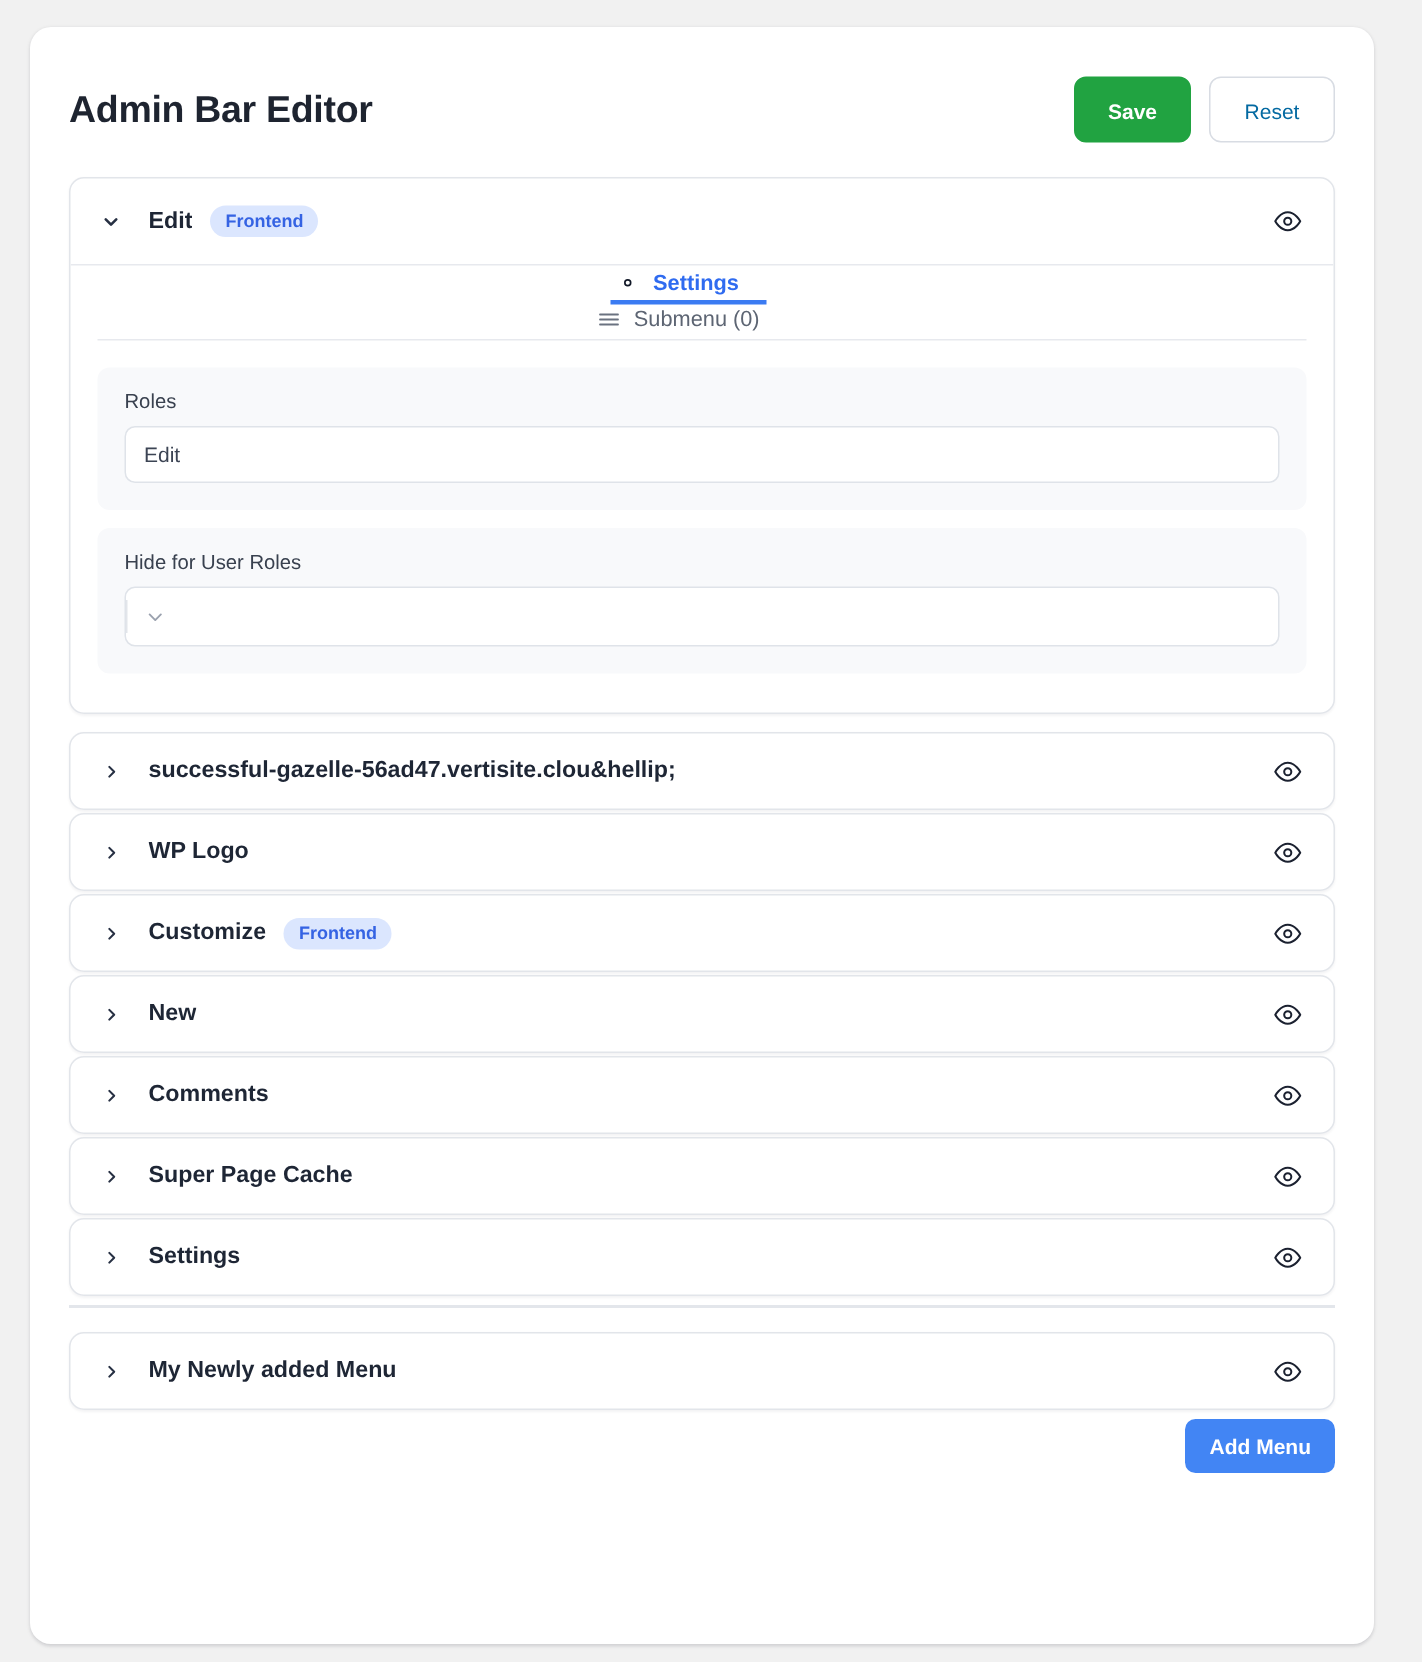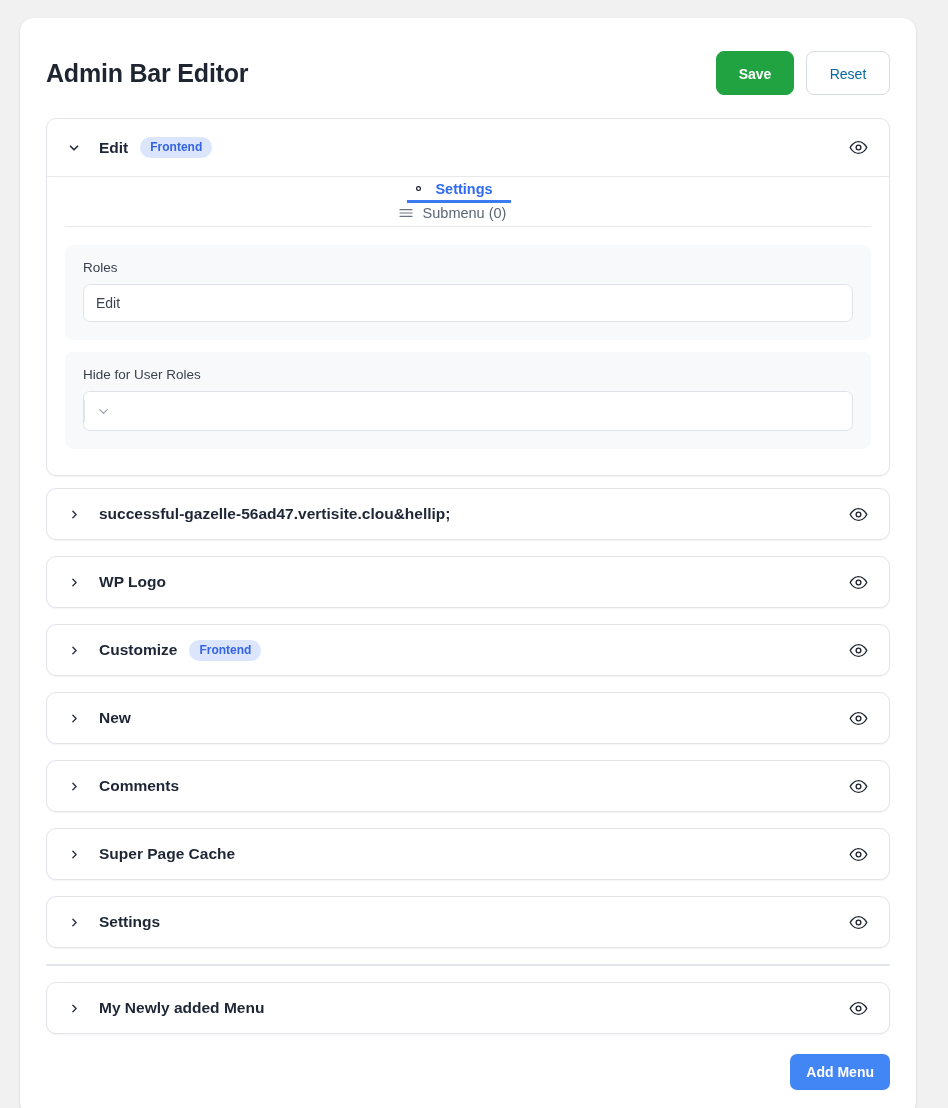--- a/index.html
+++ b/index.html
@@ -233,21 +233,21 @@
   
   .menu-row {
     display: flex;
     align-items: center;
     height: 52px;
     padding: 0 18px 0 14px;
     border: 1px solid #e2e5ea;
     border-radius: 10px;
     background: #ffffff;
     box-shadow: 0 1px 2px rgba(16,24,40,0.05);
-    margin-bottom: 16px;
+    margin-bottom: 2px;
   }
 
   .list-divider {
     height: 2px;
     background: #e3e6eb;
     margin: 6px 0 16px 0;
     border: none;
   }
 
   

